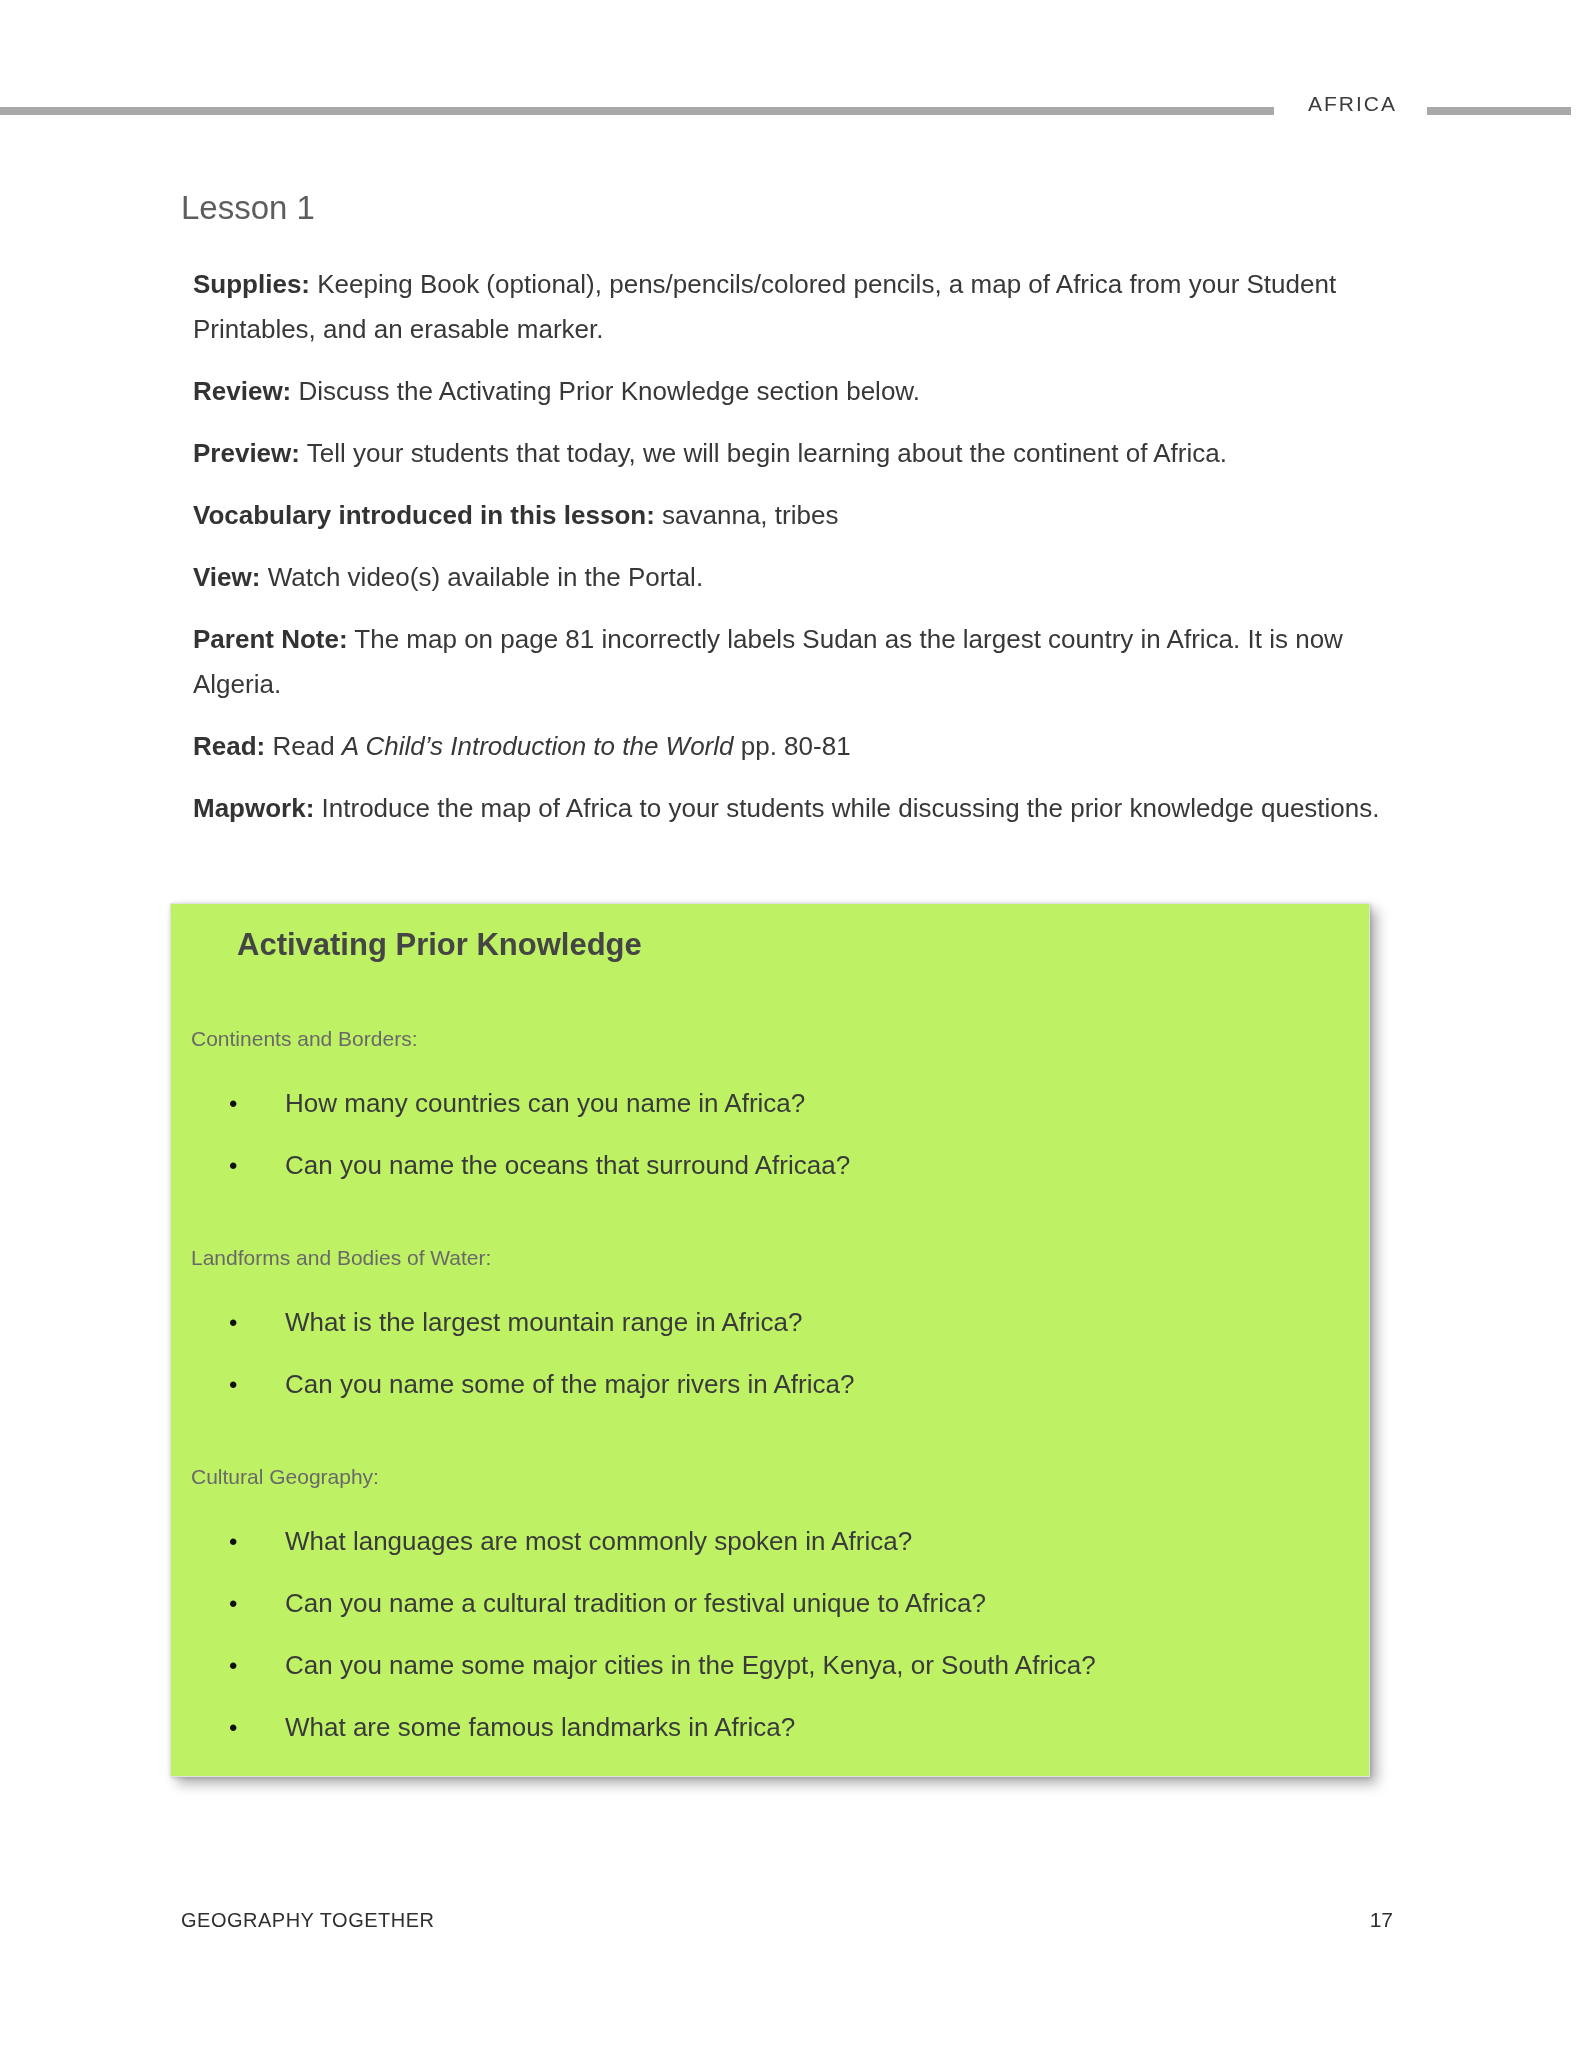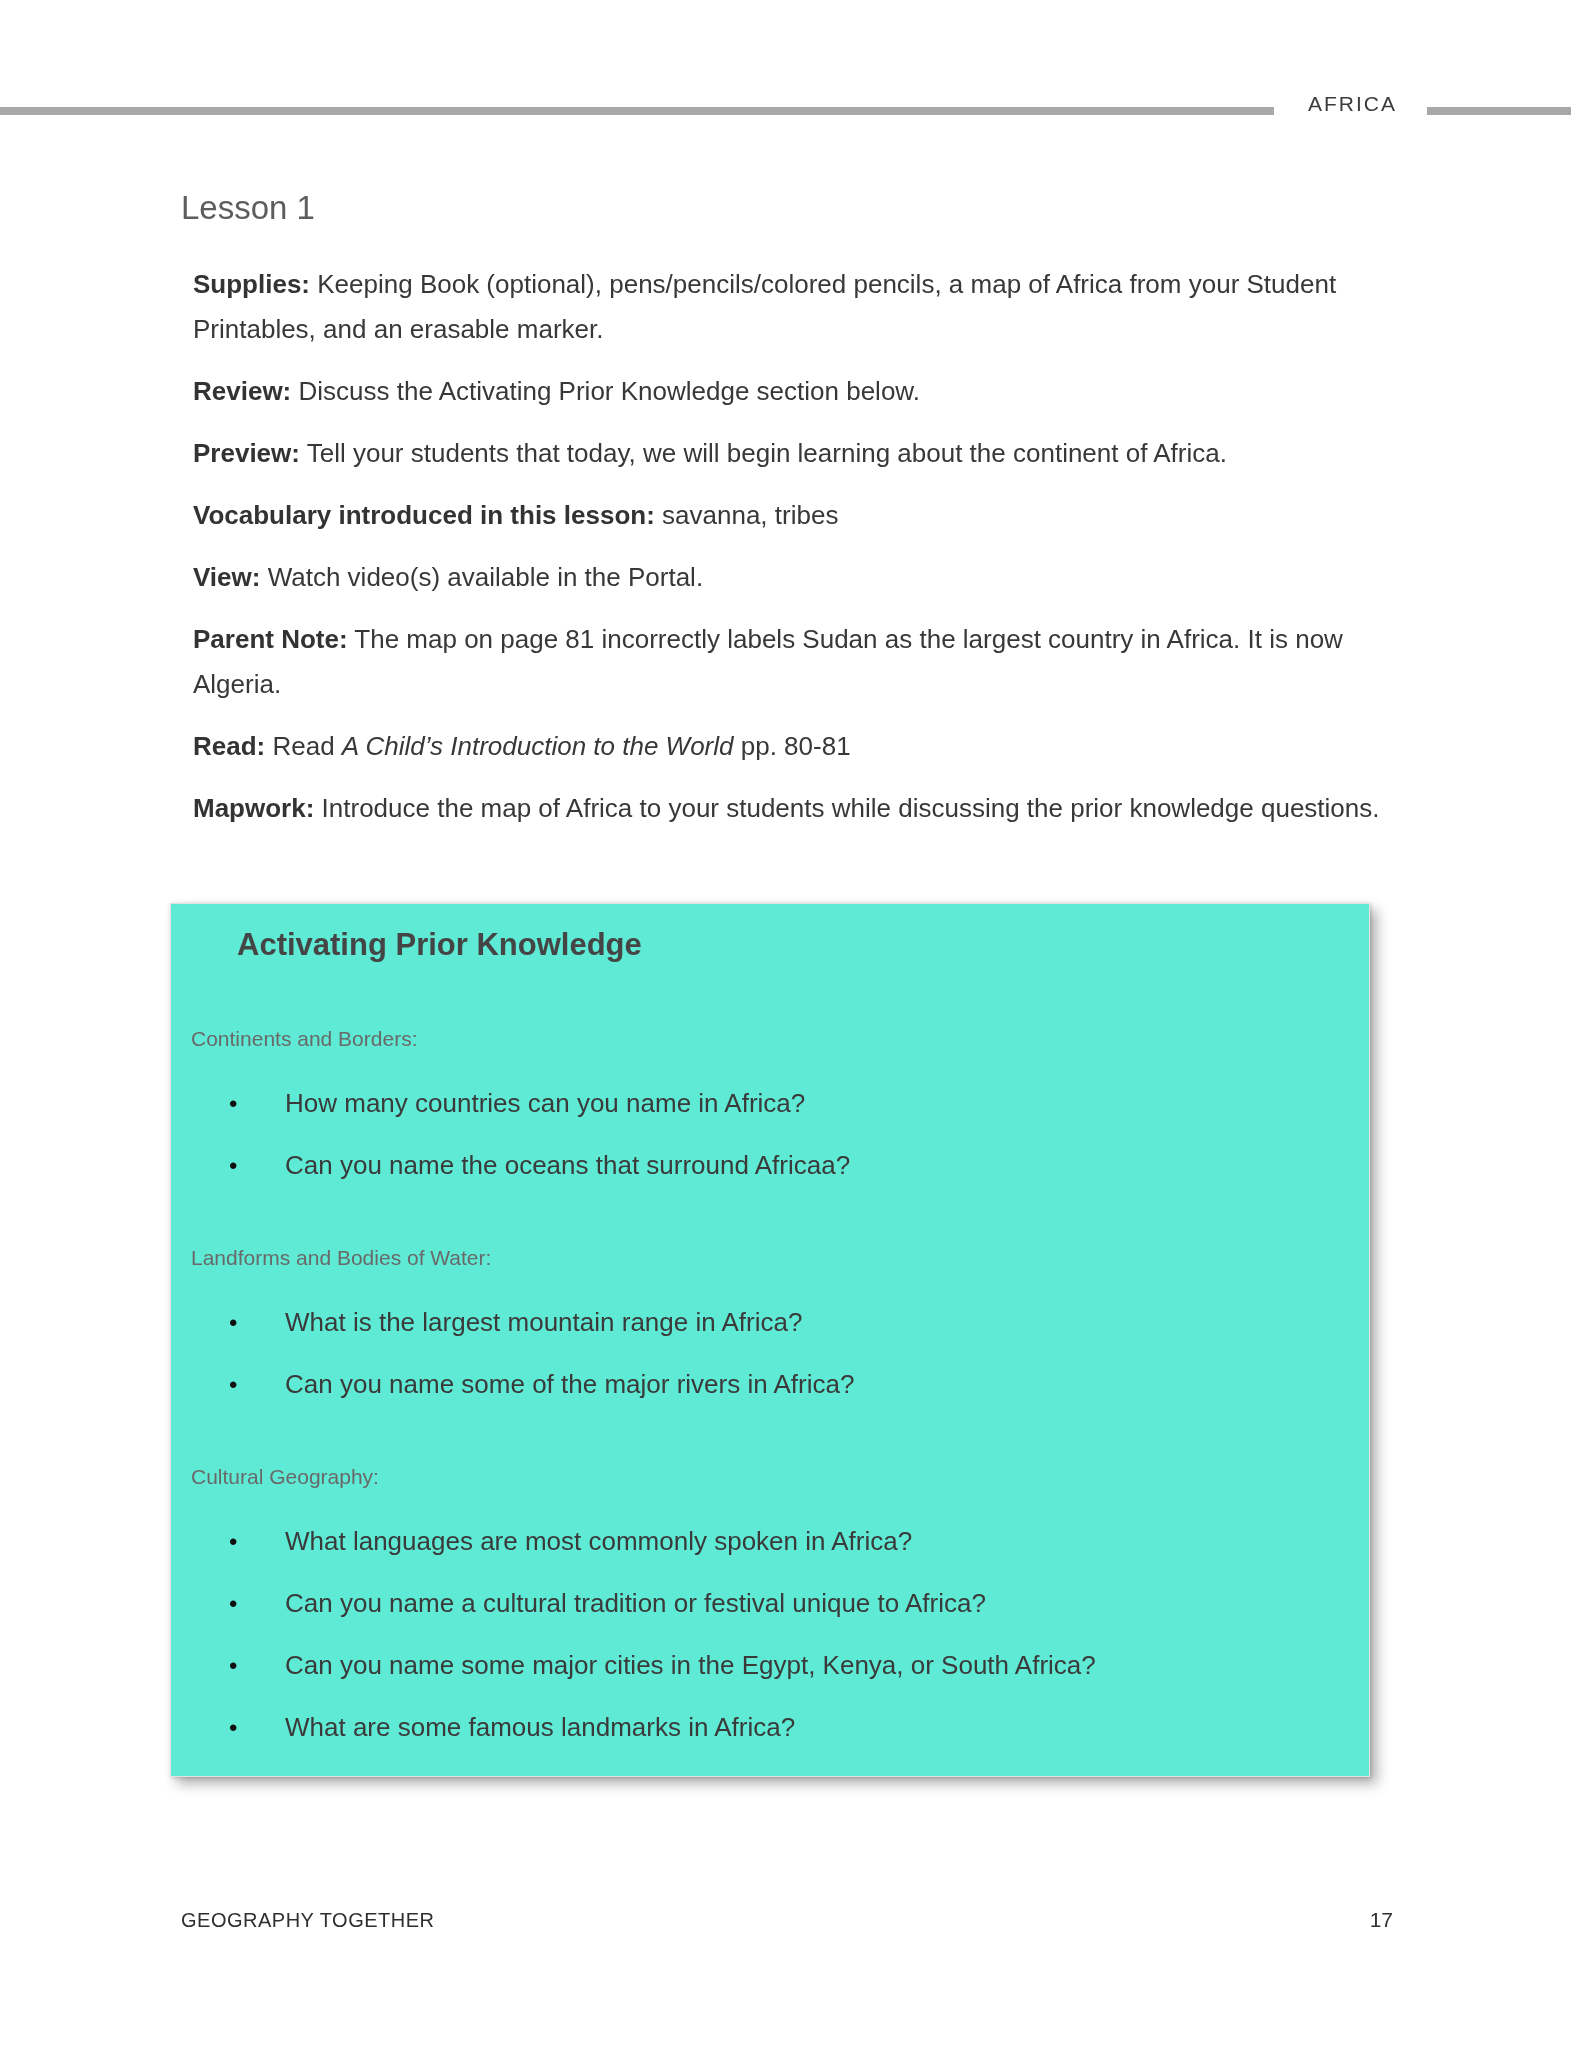--- a/index.html
+++ b/index.html
@@ -19,21 +19,21 @@
   }
   
   .main{position:absolute;left:181px;top:188px;width:1245px;}
   .lesson-title{margin:0 0 34px 0;font-size:33px;line-height:40px;font-weight:400;color:#5d5d5d;}
   .para{margin:17px 12px;font-size:26px;line-height:45px;white-space:pre-wrap;}
   .para .p-label{font-weight:700;color:#333333;}
   .para .p-italic{font-style:italic;}
   
   .apk-box{
     position:absolute;left:170px;top:903px;width:1200px;height:874px;box-sizing:border-box;
-    background:#5eead4;border:1px solid #e2e2e2;
+    background:#bef264;border:1px solid #e2e2e2;
     box-shadow:7px 7px 12px rgba(0,0,0,0.30), 1px 1px 4px rgba(0,0,0,0.18);
     overflow:hidden;
   }
   .apk-title{margin:22px 0 0 66px;font-size:31px;line-height:37px;font-weight:700;color:#454545;}
   .apk-heading{margin:57px 0 0 20px;font-size:21px;line-height:38px;font-weight:400;color:#696969;}
   .apk-list{list-style:none;margin:8px 0 0 58px;padding:0;}
   .apk-list li{position:relative;padding-left:56px;margin-top:29px;font-size:26px;line-height:33px;color:#3a3a3a;}
   .bullet{position:absolute;left:0;top:0;font-size:24px;color:#101010;}
   
   .footer{position:absolute;left:181px;right:190px;top:1908px;display:flex;justify-content:space-between;align-items:baseline;}

